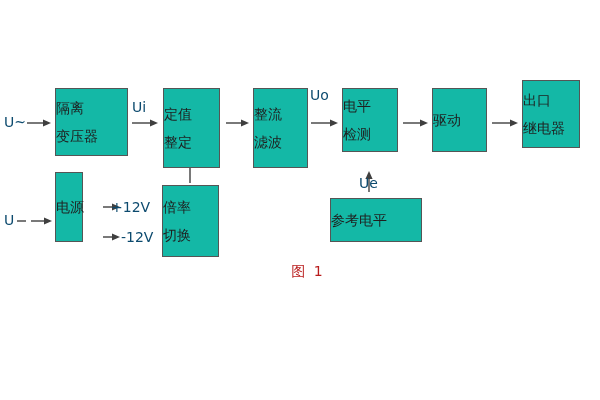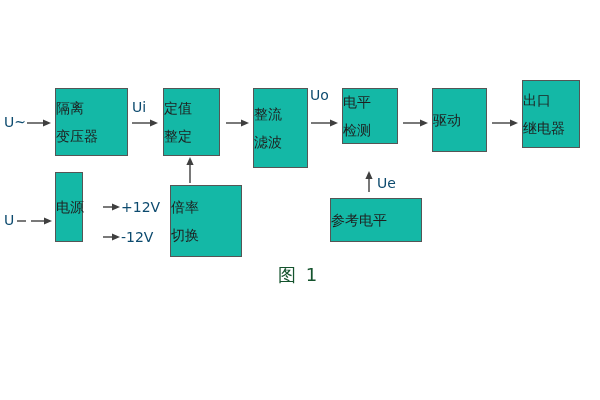--- a/index.html
+++ b/index.html
@@ -11,21 +11,21 @@
   .box{
     position:absolute;box-sizing:border-box;border:1.5px solid #555;background:#14b8a6;
     display:flex;flex-direction:column;align-items:flex-start;justify-content:center;
     gap:12px;font-size:14px;line-height:1.15;color:#1f1f1f;text-align:center;
   }
   .box span{white-space:nowrap;}
   .lbl{
     position:absolute;font-size:14px;line-height:1.1;color:#0c4a6e;white-space:nowrap;text-align:center;
   }
   .caption{
-    position:absolute;font-size:18px;color:#14532d;letter-spacing:2px;
+    position:absolute;font-size:14px;color:#b91c1c;text-align:center;letter-spacing:2px;
   }
 </style>
 </head>
 <body>
 
 <div class="canvas">
 
   <svg class="lines" viewBox="0 0 600 400" xmlns="http://www.w3.org/2000/svg" stroke="#3f3f3f" stroke-width="1.4" fill="#3f3f3f">
 
     <g>
@@ -82,54 +82,54 @@
     <g>
       <line x1="369" y1="192" x2="369" y2="178"></line>
         <polygon points="369,171 365.4,179 372.6,179" stroke="none"></polygon>
     </g>
   </svg>
 
   <div class="box" style="left:55px;top:88px;width:73px;height:68px">
     <span>隔离</span>
     <span>变压器</span>
   </div>
-  <div class="box" style="left:163px;top:88px;width:57px;height:68px">
+  <div class="box" style="left:163px;top:88px;width:57px;height:80px">
     <span>定值</span>
     <span>整定</span>
   </div>
   <div class="box" style="left:253px;top:88px;width:55px;height:80px">
     <span>整流</span>
     <span>滤波</span>
   </div>
-  <div class="box" style="left:342px;top:88px;width:56px;height:56px">
+  <div class="box" style="left:342px;top:88px;width:56px;height:64px">
     <span>电平</span>
     <span>检测</span>
   </div>
   <div class="box" style="left:432px;top:88px;width:55px;height:64px">
     <span>驱动</span>
   </div>
   <div class="box" style="left:522px;top:80px;width:58px;height:68px">
     <span>出口</span>
     <span>继电器</span>
   </div>
 
   <div class="box" style="left:55px;top:172px;width:28px;height:70px">
     <span>电源</span>
   </div>
-  <div class="box" style="left:170px;top:185px;width:72px;height:72px">
+  <div class="box" style="left:162px;top:185px;width:57px;height:72px">
     <span>倍率</span>
     <span>切换</span>
   </div>
   <div class="box" style="left:330px;top:198px;width:92px;height:44px">
     <span>参考电平</span>
   </div>
 
   <div class="lbl" style="left:4px;top:115px">U~</div>
   <div class="lbl" style="left:132px;top:100px">Ui</div>
   <div class="lbl" style="left:310px;top:88px">Uo</div>
-  <div class="lbl" style="left:377px;top:176px">Ue</div>
-  <div class="lbl" style="left:121px;top:200px">+12V</div>
+  <div class="lbl" style="left:359px;top:176px">Ue</div>
+  <div class="lbl" style="left:111px;top:200px">+12V</div>
   <div class="lbl" style="left:121px;top:230px">-12V</div>
   <div class="lbl" style="left:4px;top:213px">U</div>
 
   <div class="caption" style="left:278px;top:263px;width:60px">图 1</div>
 
 </div>
 
 </body></html>

